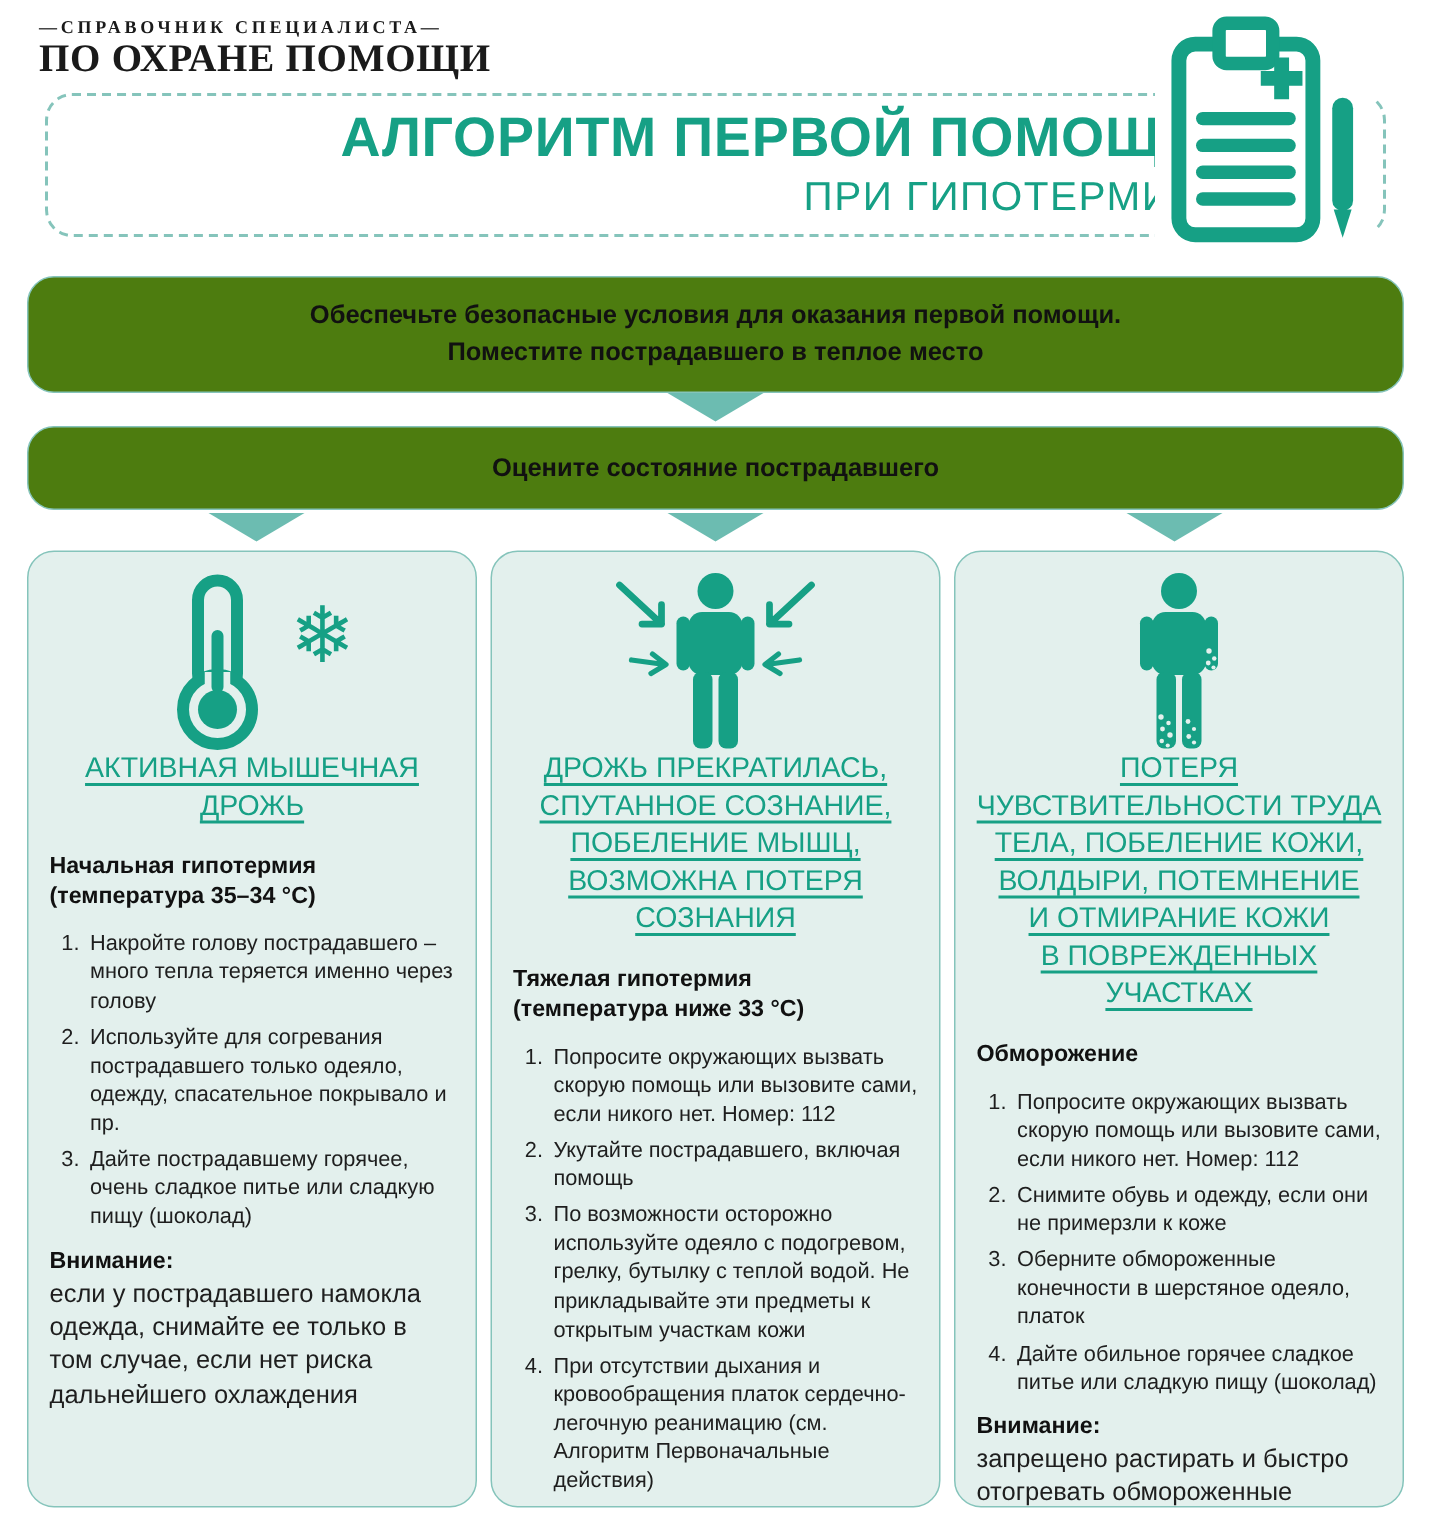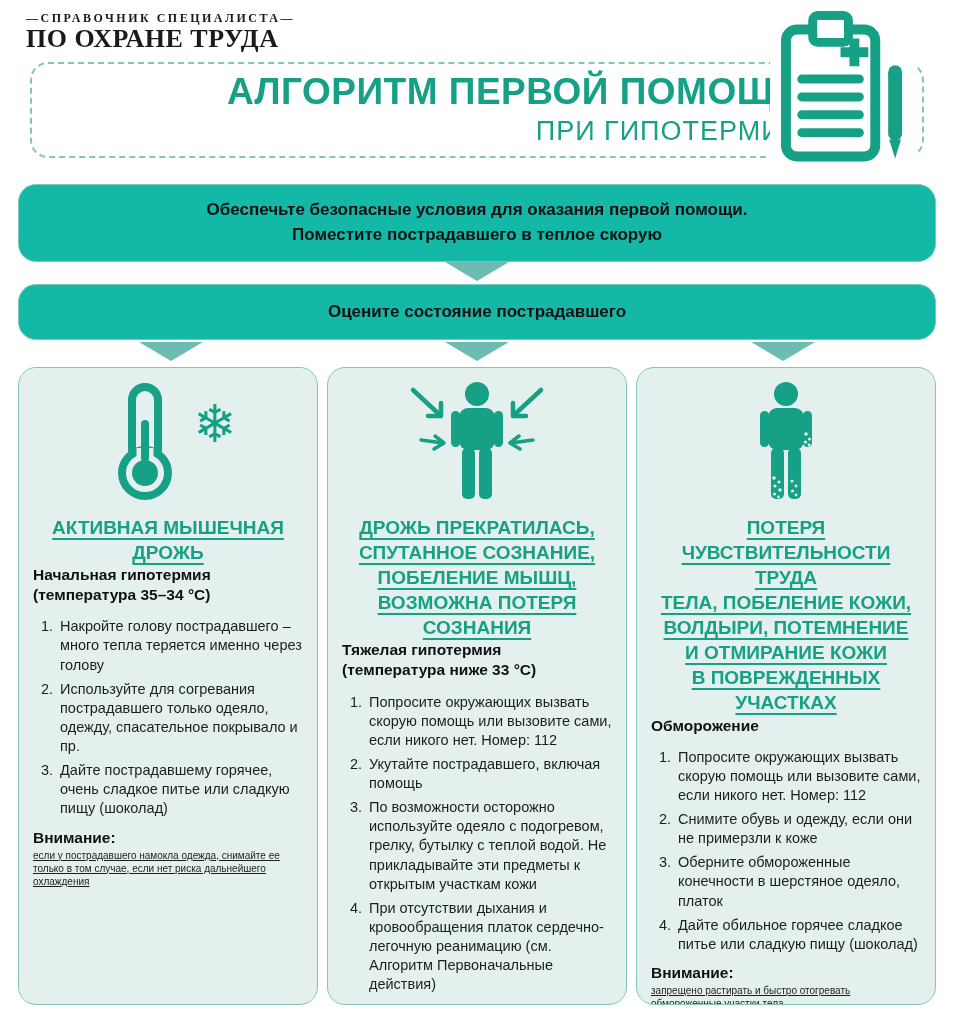--- a/index.html
+++ b/index.html
@@ -16,59 +16,59 @@
   
   .title-band{position:relative;margin:10px 12px 0 12px;border:2px dashed #85c4bb;border-radius:18px;
     height:96px;box-sizing:border-box;display:flex;flex-direction:column;justify-content:center;
     align-items:flex-end;padding-right:120px;}
   .title-main{color:#16a085;font-weight:700;font-size:37px;line-height:1.05;letter-spacing:0.5px;}
   .title-sub{color:#16a085;font-weight:400;font-size:27px;margin-top:4px;letter-spacing:1px;}
   .title-icon{position:absolute;right:6px;top:-56px;width:138px;height:162px;background:#ffffff;
     padding:0 4px;display:flex;align-items:center;justify-content:center;}
 
   
-  .step-box{margin-top:26px;background:#14b8a6;border:1.5px solid #85c4bb;border-radius:18px;
+  .step-box{margin-top:26px;background:#4d7c0f;border:1.5px solid #85c4bb;border-radius:18px;
     display:flex;flex-direction:column;justify-content:center;align-items:center;text-align:center;
     box-sizing:border-box;}
   .step1{height:78px;}
   .step2{height:56px;margin-top:2px;}
   .step-text{font-weight:700;font-size:17px;line-height:1.45;color:#111;}
 
   .arrow-row{display:flex;justify-content:center;height:20px;}
   .tri{width:0;height:0;border-left:32px solid transparent;border-right:32px solid transparent;
     border-top:19px solid #6cbcb1;}
   .arrow-row3{display:flex;height:22px;margin-top:2px;}
   .arrow-row3 .cell{flex:1;display:flex;justify-content:center;}
 
   
   .cols{display:flex;gap:9px;margin-top:3px;}
   .col{flex:1;background:#e3f0ed;border:1.5px solid #85c4bb;border-radius:18px;height:638px;
     box-sizing:border-box;padding:10px 14px 10px 14px;overflow:hidden;}
   .col-icon{height:118px;display:flex;justify-content:center;align-items:center;margin-top:4px;}
-  .col-header{color:#16a085;font-weight:700;font-size:19px;line-height:1.32;text-align:center;
+  .col-header{color:#16a085;font-weight:400;font-size:19px;line-height:1.32;text-align:center;
     white-space:pre-line;text-decoration:underline;text-decoration-color:#16a085;
-    text-decoration-thickness:1.5px;text-underline-offset:4px;margin-top:15px;}
-  .col-subhead{font-weight:700;font-size:15.5px;line-height:1.3;white-space:pre-line;color:#111;}
+    text-decoration-thickness:1.5px;text-underline-offset:4px;margin-top:0;}
+  .col-subhead{font-weight:700;font-size:15.5px;line-height:1.3;margin-top:18px;white-space:pre-line;color:#111;}
   .col ol{margin:12px 0 0 0;padding-left:24px;font-size:14.5px;line-height:1.32;}
   .col ol li{margin-bottom:5px;padding-left:3px;}
   .warn-label{font-weight:700;font-size:15.5px;margin-top:10px;color:#111;}
-  .warn-text{font-size:10px;line-height:1.32;margin-top:2px;text-decoration:underline;}
+  .warn-text{font-size:17px;line-height:1.32;margin-top:2px;}
 
   .snowflake{color:#16a085;font-size:52px;line-height:1;margin:-34px 0 0 2px;
     font-family:"DejaVu Sans",sans-serif;}
   .thermo-wrap{display:flex;align-items:center;}
 </style>
 </head>
 <body>
 
 <div class="page">
 
   <div class="logo">
     <div class="logo-top">—СПРАВОЧНИК СПЕЦИАЛИСТА—</div>
-    <div class="logo-bottom">ПО ОХРАНЕ ТРУДА</div>
+    <div class="logo-bottom">ПО ОХРАНЕ ПОМОЩИ</div>
   </div>
 
   <div class="title-band">
     <div class="title-main">АЛГОРИТМ ПЕРВОЙ ПОМОЩИ</div>
     <div class="title-sub">ПРИ ГИПОТЕРМИИ</div>
     <div class="title-icon">
       <svg width="134" height="160" viewBox="0 0 135 160">
         <rect x="10" y="20" width="90" height="128" rx="11" fill="#ffffff" stroke="#16a085" stroke-width="10"></rect>
         <rect x="37" y="6" width="36" height="27" rx="5" fill="#ffffff" stroke="#16a085" stroke-width="9"></rect>
         <path d="M74 29 h10 v9 h9 v10 h-9 v9 h-10 v-9 h-9 v-10 h9 z" fill="#16a085"></path>
@@ -79,21 +79,21 @@
         <g>
           <rect x="113" y="56" width="14" height="76" rx="7" fill="#16a085"></rect>
           <polygon points="114,131 126,131 120,150" fill="#16a085"></polygon>
         </g>
       </svg>
     </div>
   </div>
 
   <div class="step-box step1">
     <div class="step-text">Обеспечьте безопасные условия для оказания первой помощи.</div>
-    <div class="step-text">Поместите пострадавшего в теплое скорую</div>
+    <div class="step-text">Поместите пострадавшего в теплое место</div>
   </div>
 
   <div class="arrow-row">
     <div class="tri"></div>
   </div>
 
   <div class="step-box step2">
     <div class="step-text">Оцените состояние пострадавшего</div>
   </div>
 

